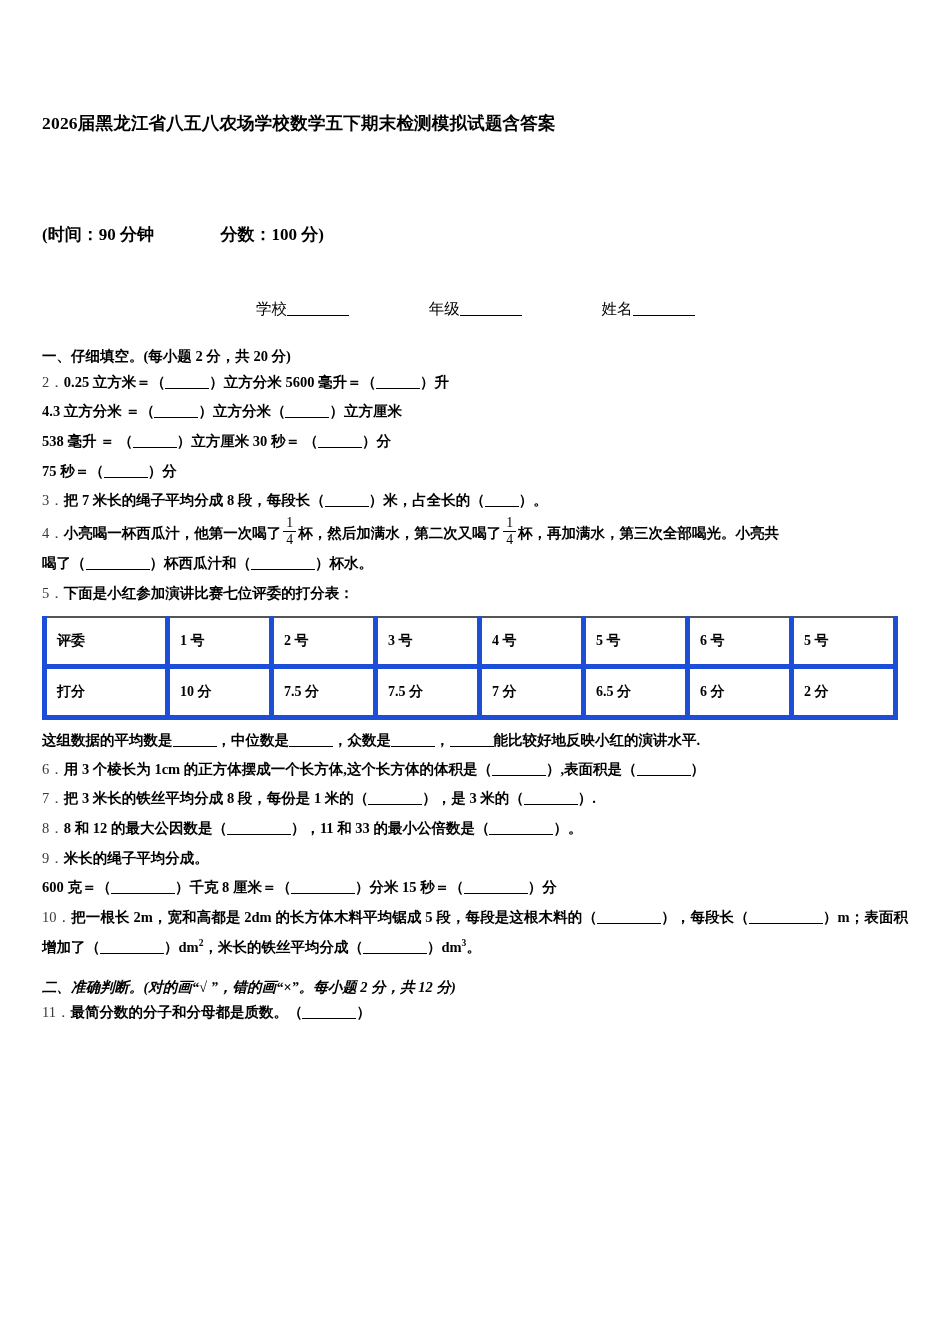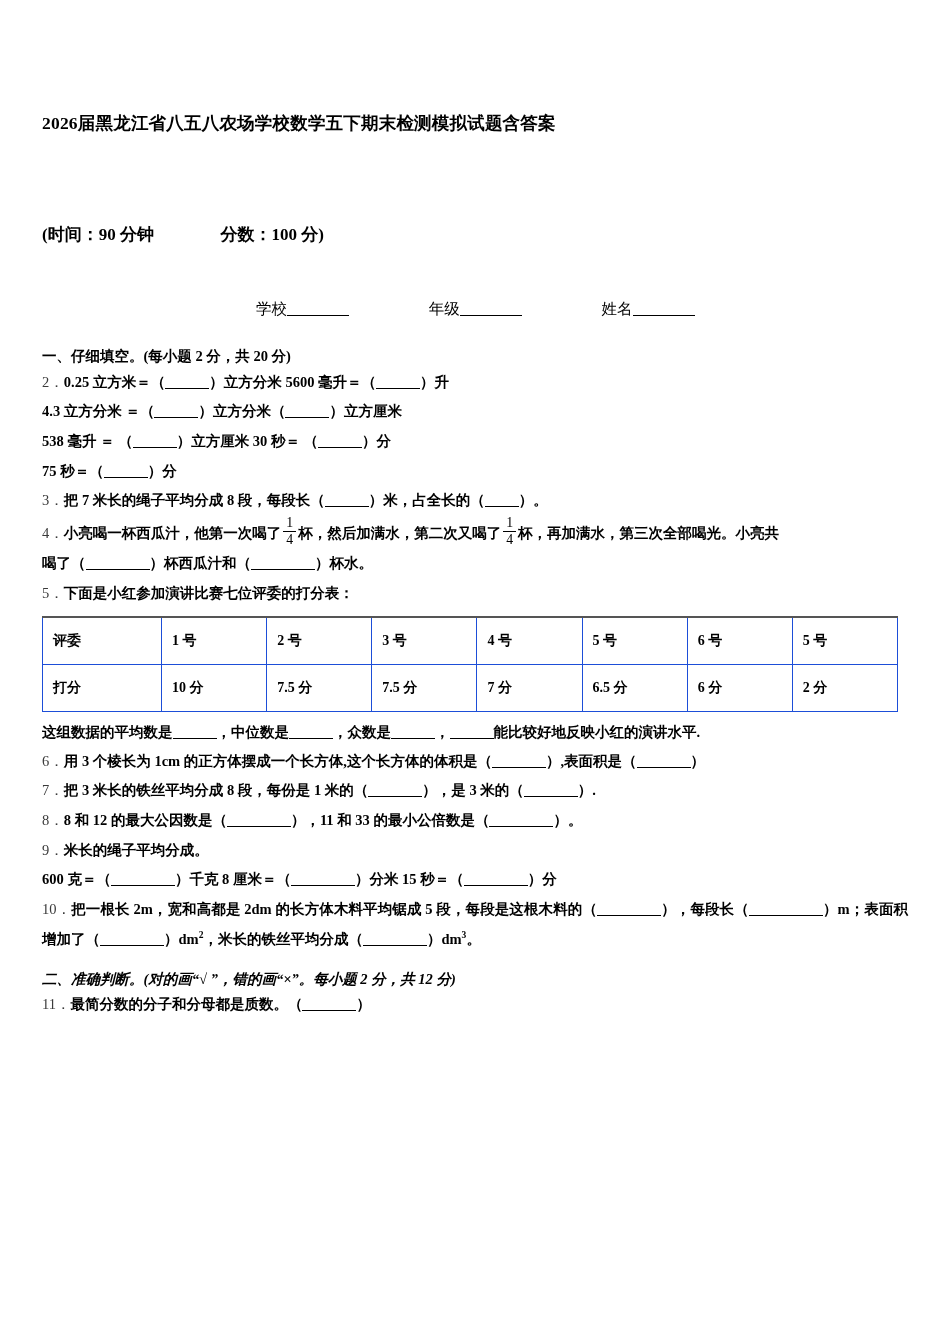--- a/index.html
+++ b/index.html
@@ -122,21 +122,21 @@
   sup { font-size: 0.66em; vertical-align: super; }
 
   
   .score-table {
     border-collapse: collapse;
     width: 856px;
     margin: 8px 0 6px 0;
     table-layout: fixed;
   }
   .score-table td {
-    border: 1px solid #1d4ed8;
+    border: 5px solid #1d4ed8;
     height: 46px;
     padding: 0 10px;
     font-size: 14px;
     font-weight: bold;
     vertical-align: middle;
   }
   .score-table td.head-col { width: 98px; }
   .score-table tr:first-child td { border-top: 2px solid #555; }
 </style>
 </head>

